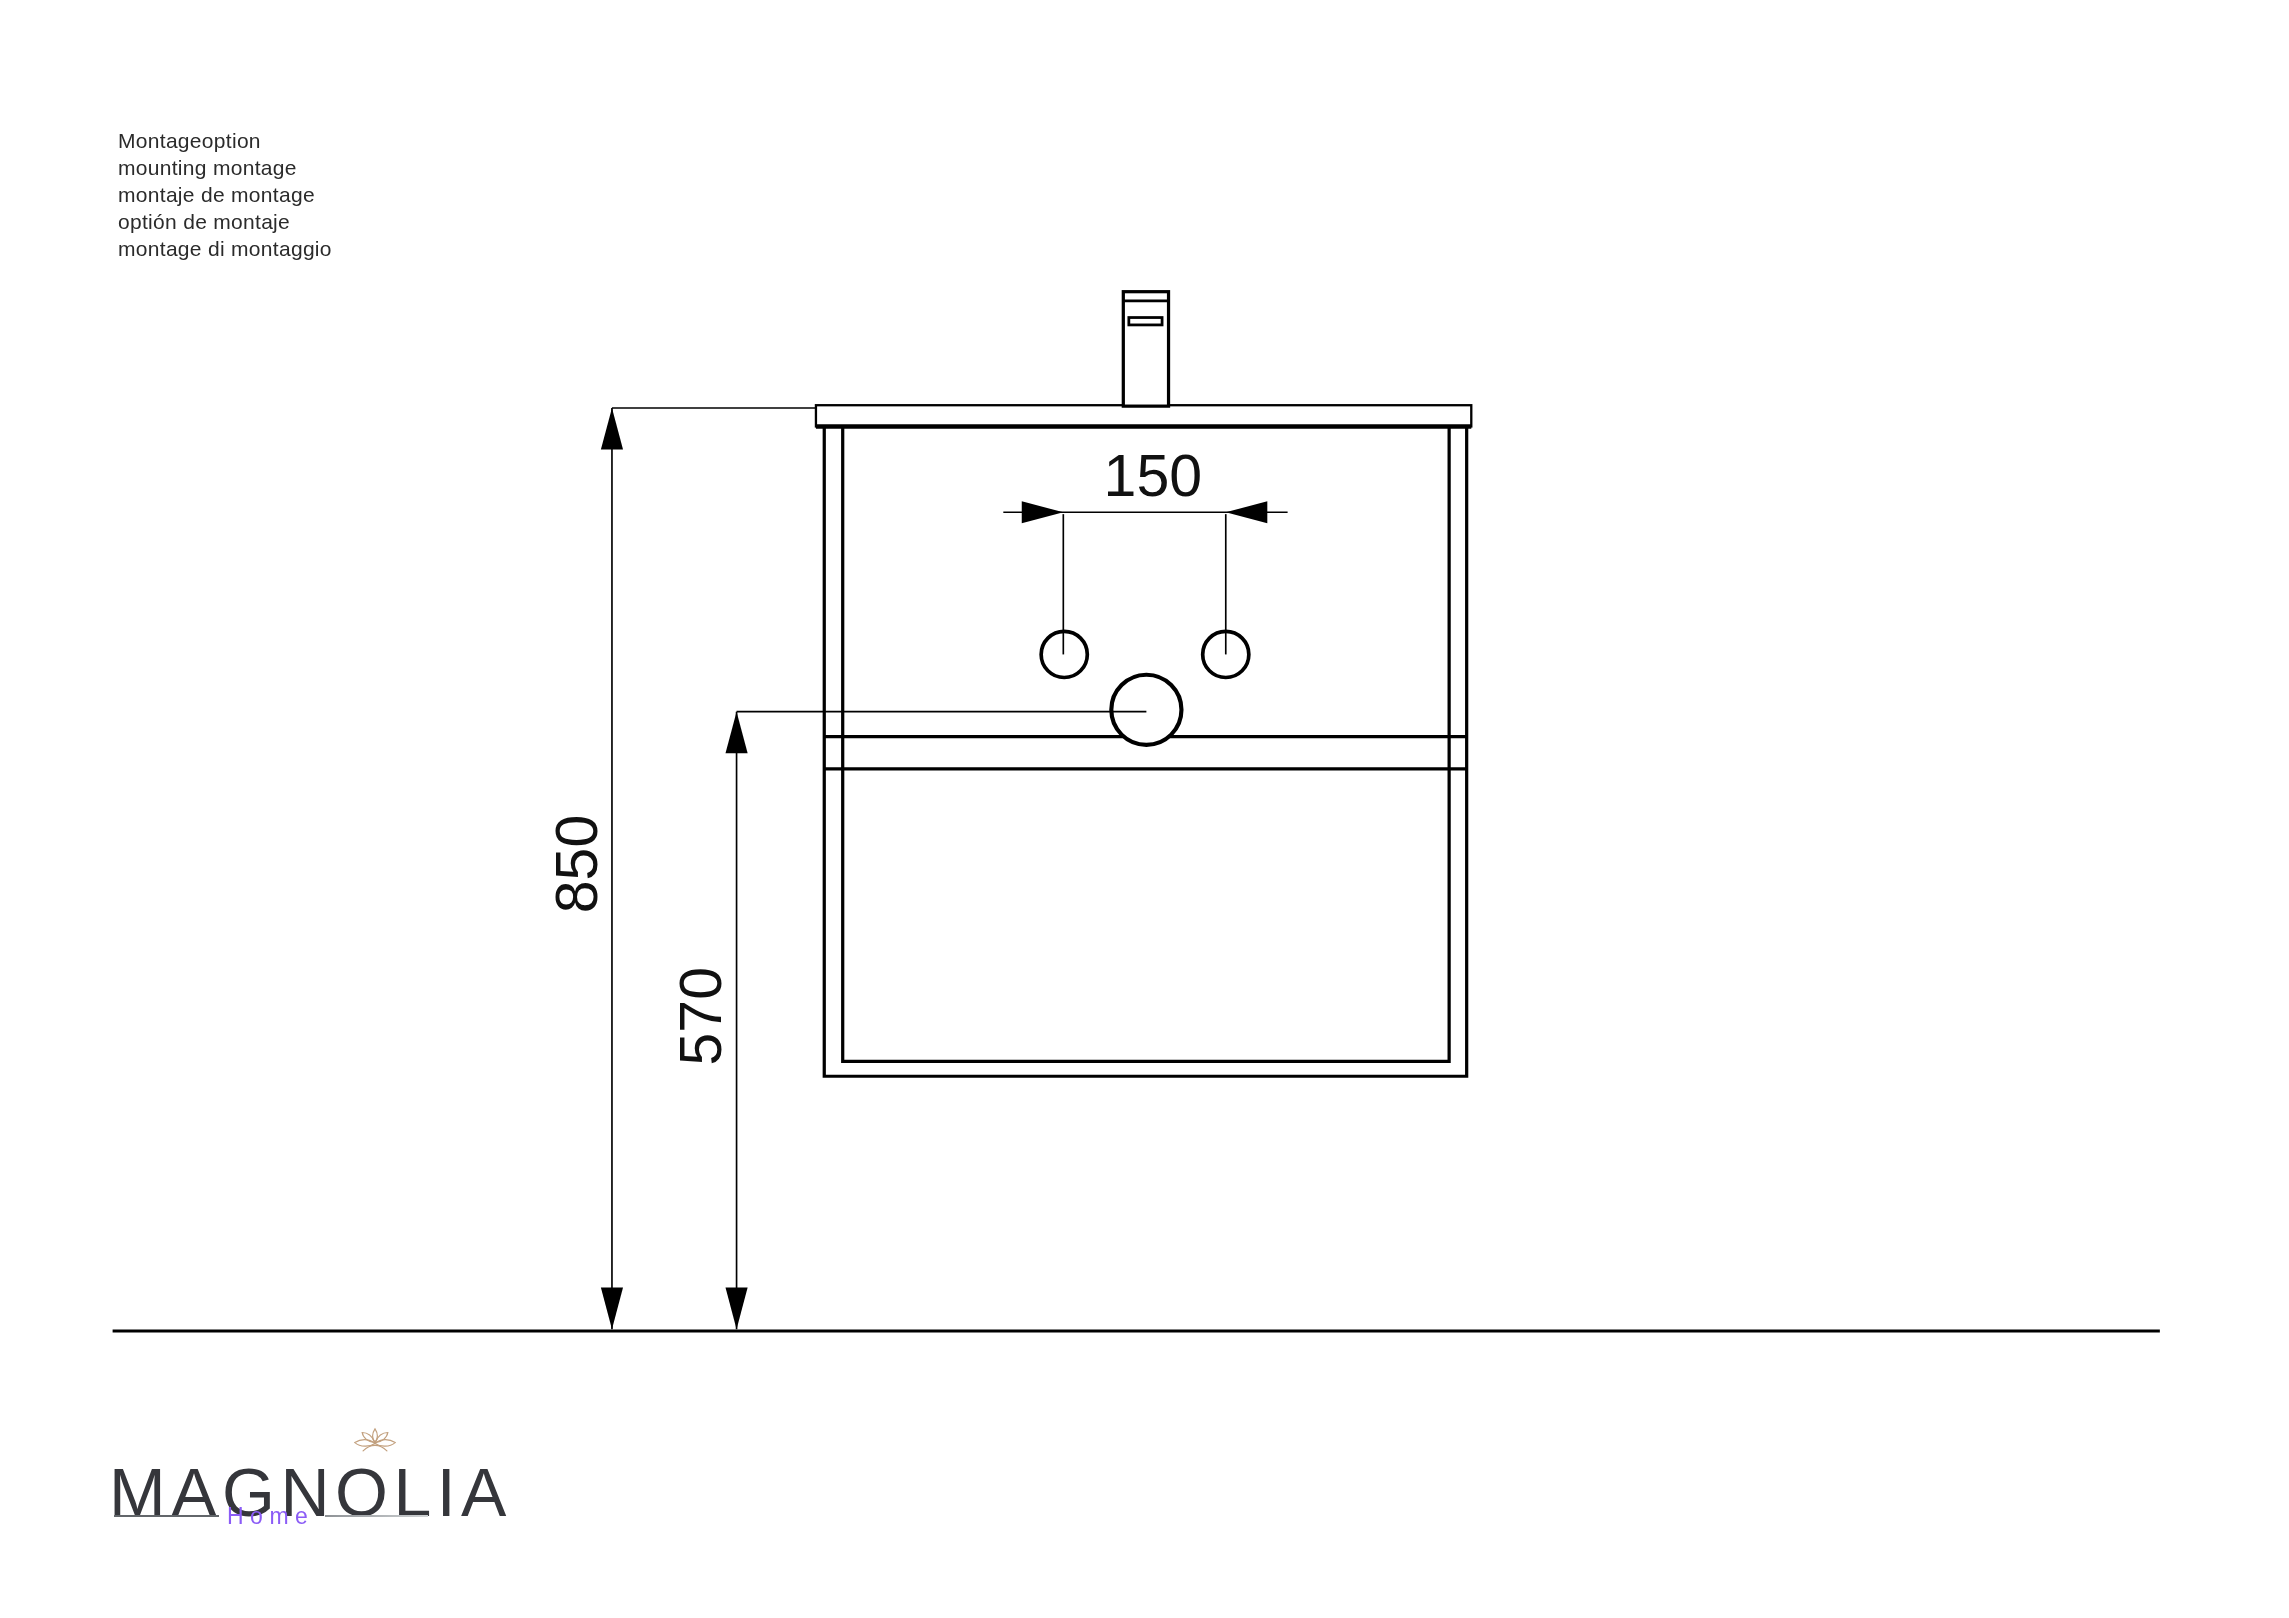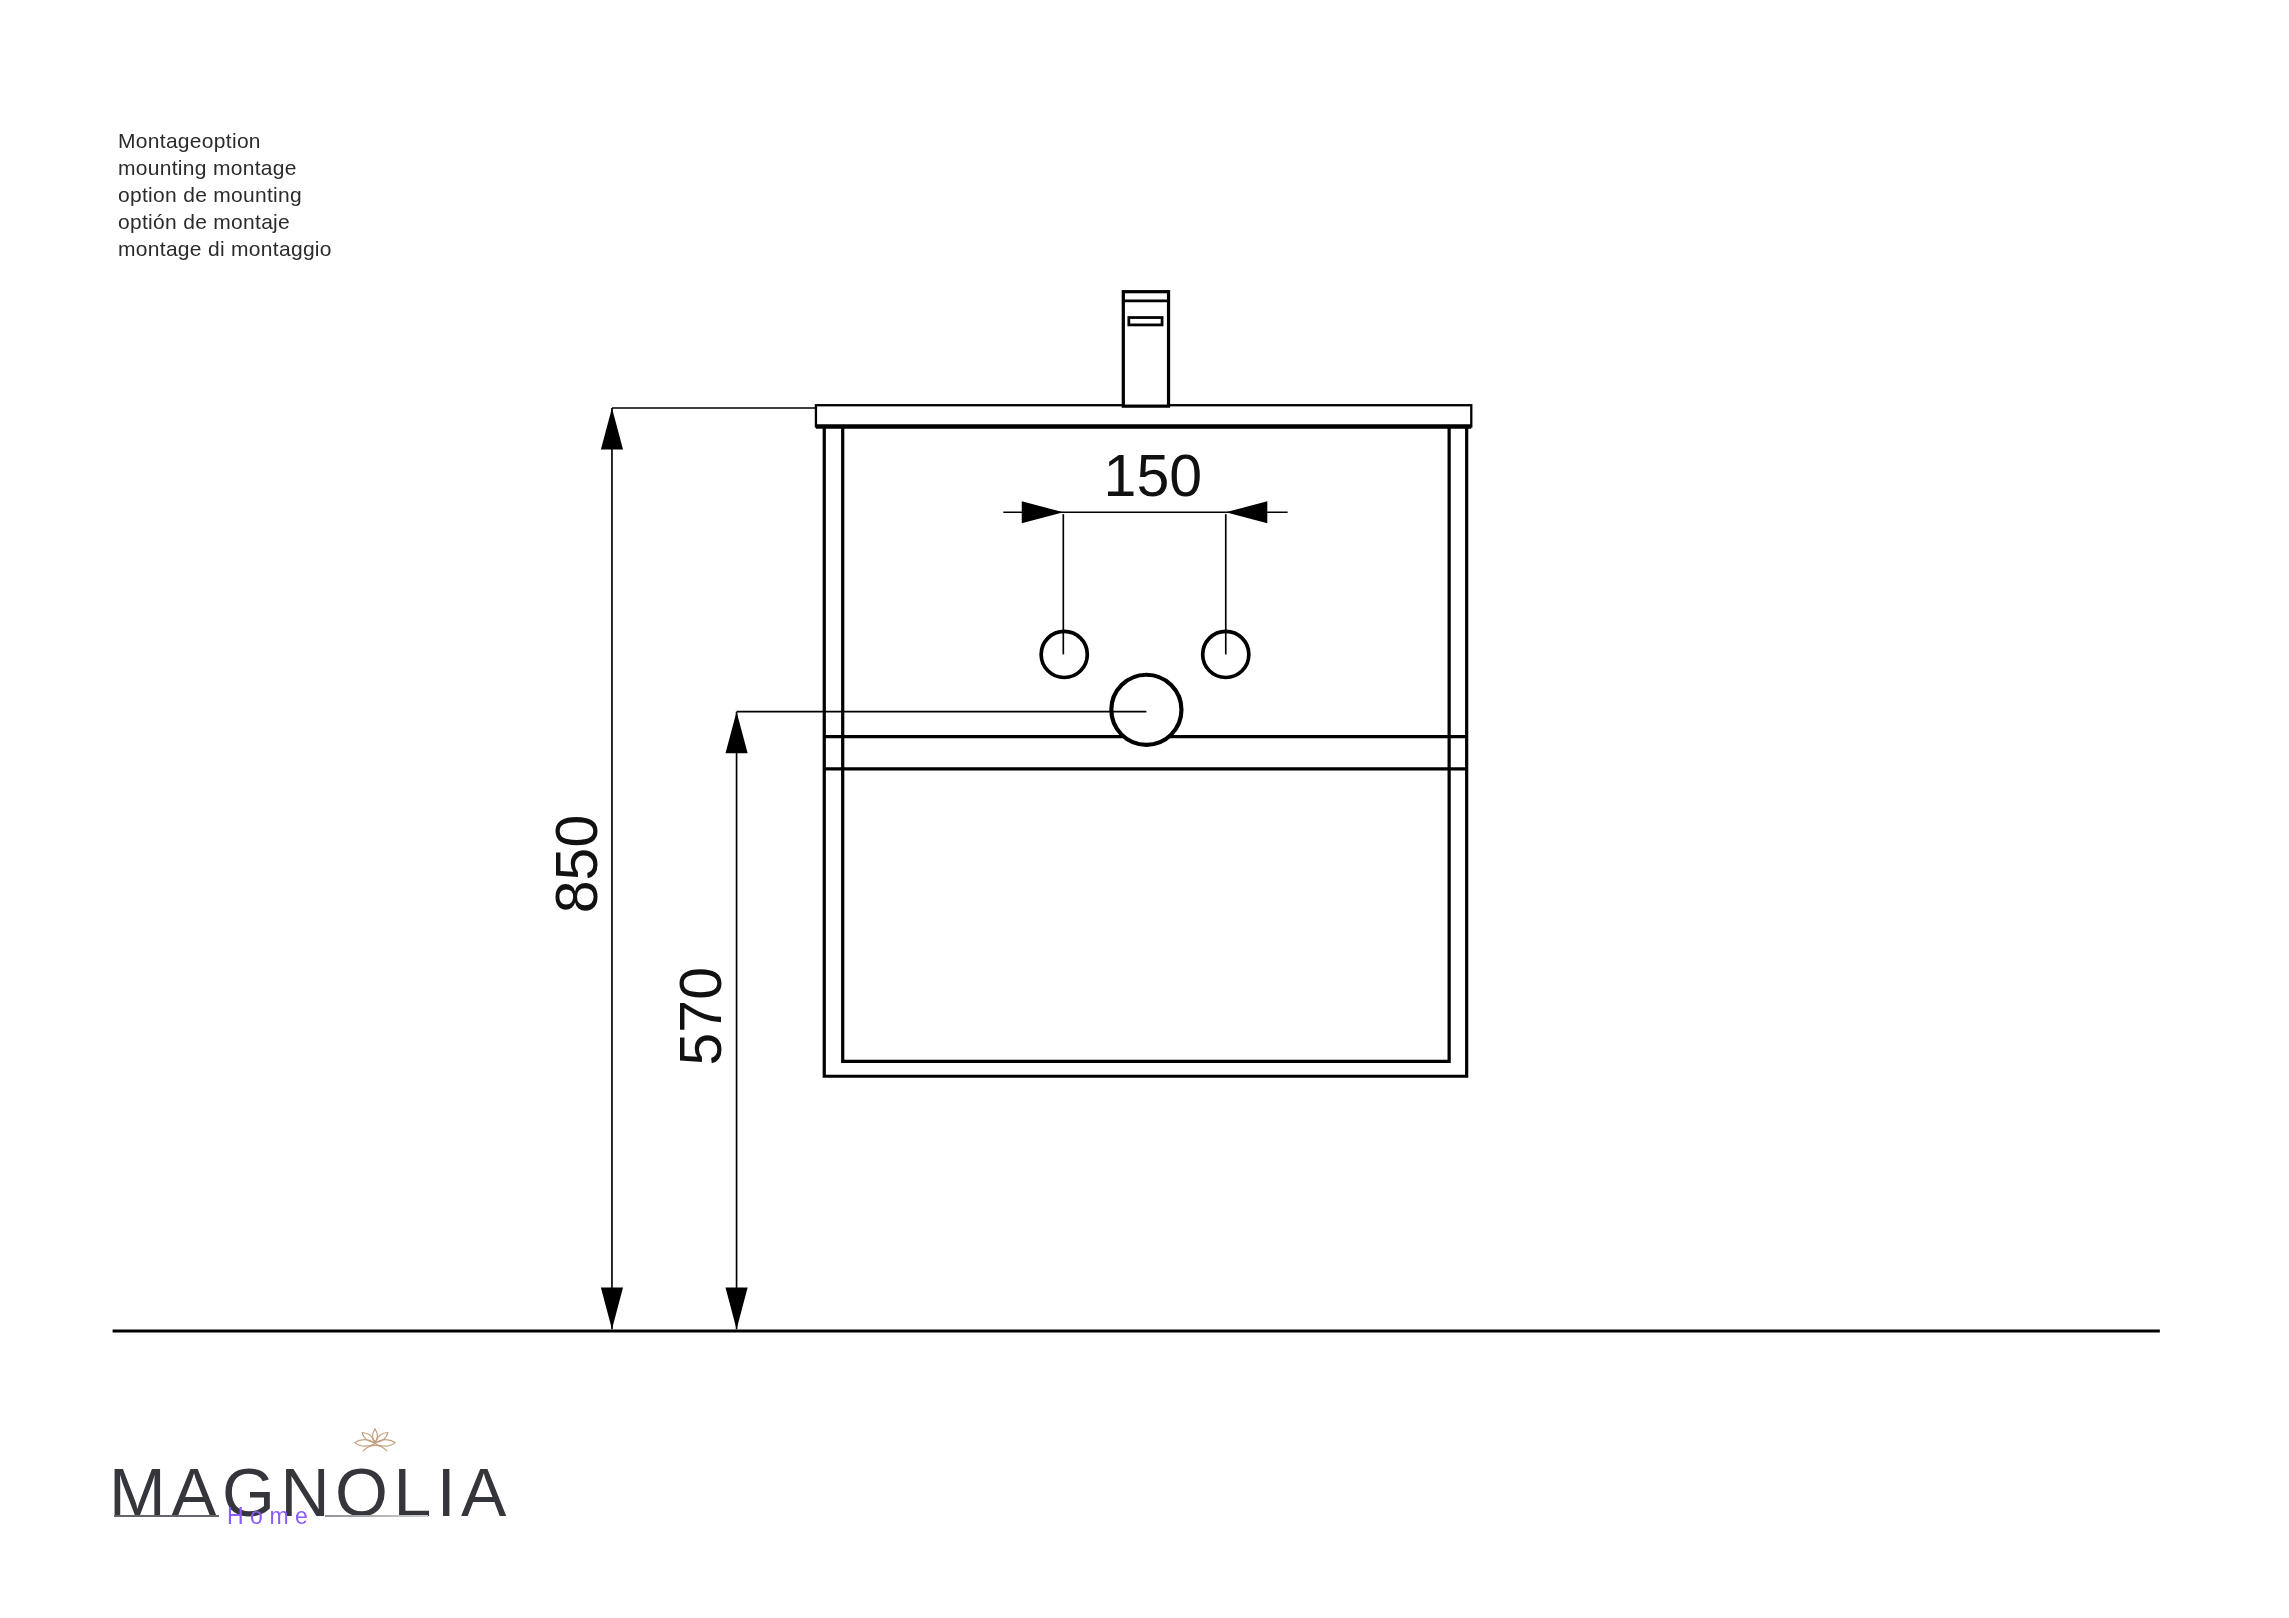--- a/index.html
+++ b/index.html
@@ -50,21 +50,21 @@
   }
 </style>
 </head>
 <body>
 
 <div id="canvas">
 
   <div class="note">
     <div>Montageoption</div>
     <div>mounting montage</div>
-    <div>option de mounting</div>
+    <div>montaje de montage</div>
     <div>optión de montaje</div>
     <div>montage di montaggio</div>
   </div>
 
   <svg id="drawing" width="2290" height="1619" viewBox="0 0 2481 1754">
 
     <line x1="122" y1="1442" x2="2340" y2="1442" stroke="#000" stroke-width="3.5"></line>
 
     <rect x="884" y="439" width="710" height="23" fill="#ffffff" stroke="#000" stroke-width="2.5"></rect>
     <line x1="884" y1="462" x2="1594" y2="462" stroke="#000" stroke-width="5"></line>

